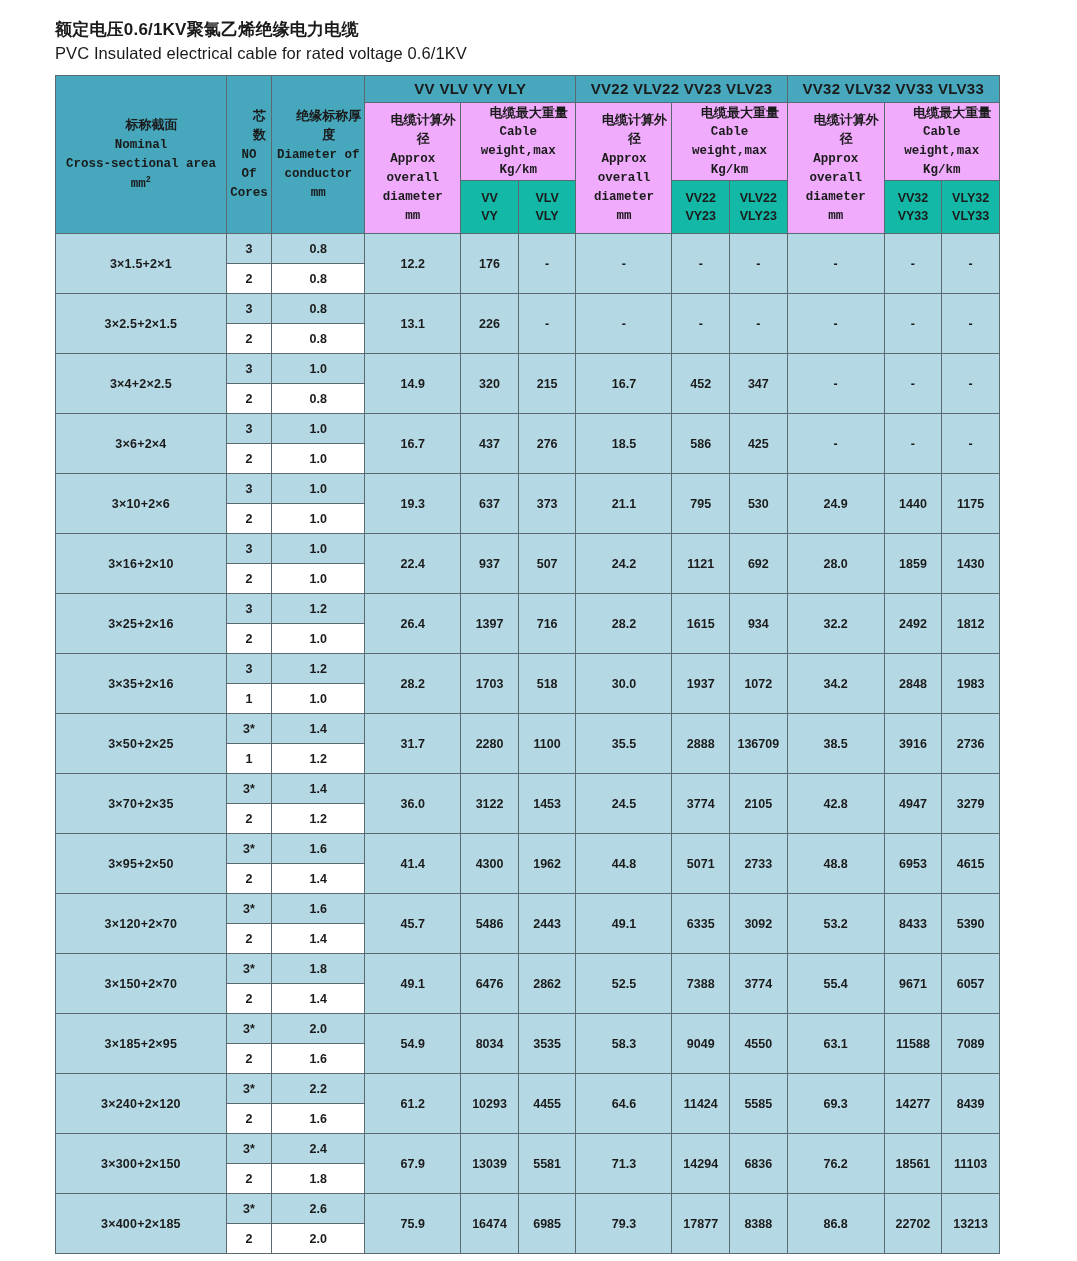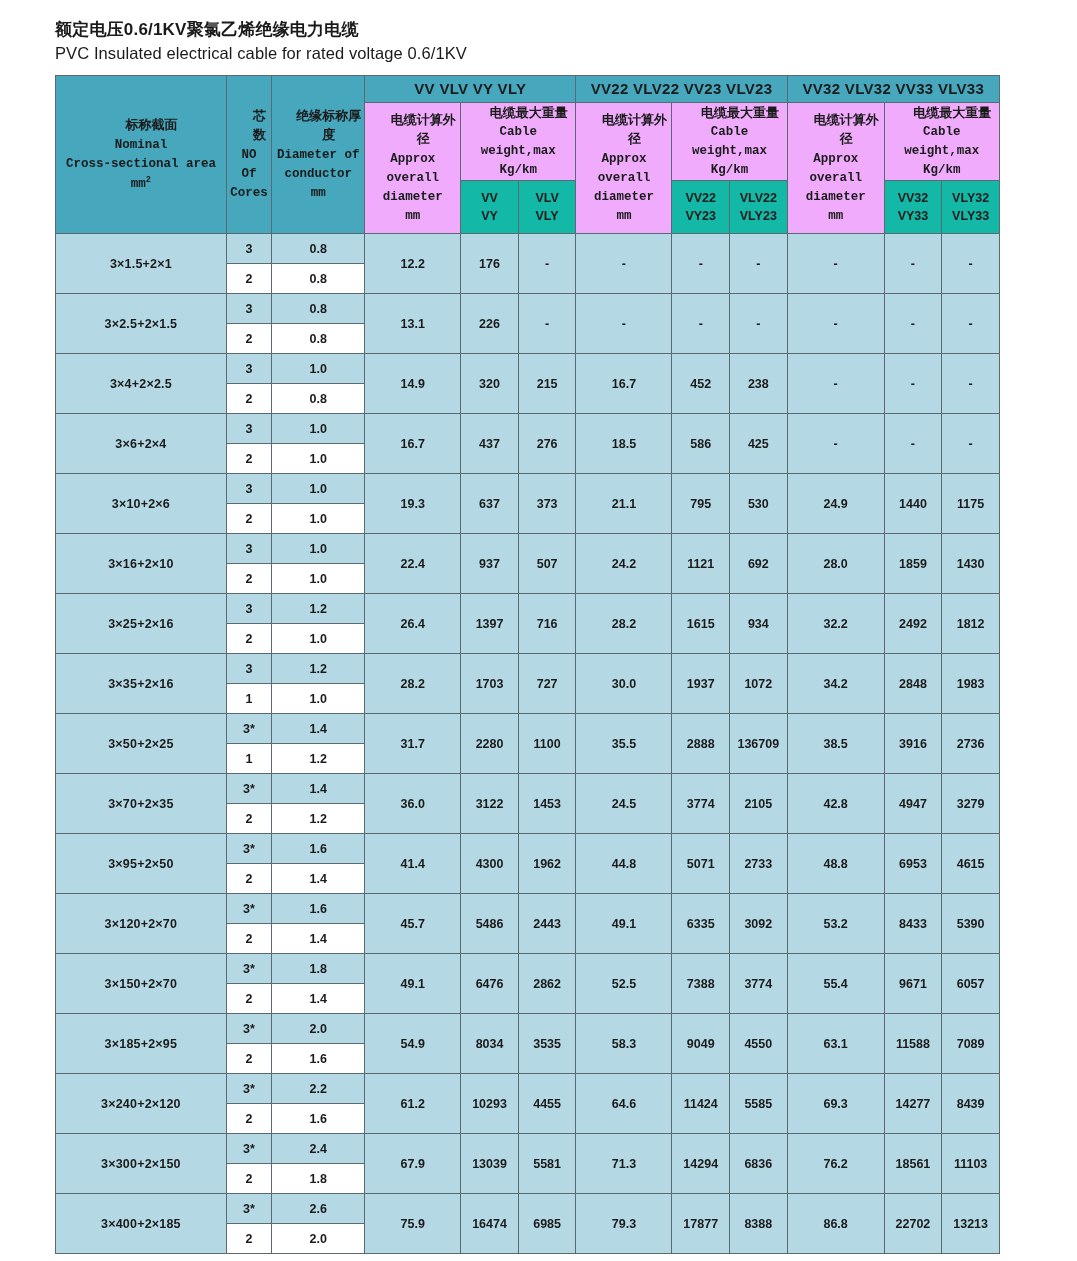--- a/index.html
+++ b/index.html
@@ -267,21 +267,21 @@
         </tr>
         <tr>
           <td class="nominal" rowspan="2">3×4+2×2.5</td>
           <td class="core-top">3</td>
           <td class="thick-top">1.0</td>
           <td class="val" rowspan="2">14.9</td>
           <td class="val" rowspan="2">320</td>
           <td class="val" rowspan="2">215</td>
           <td class="val" rowspan="2">16.7</td>
           <td class="val" rowspan="2">452</td>
-          <td class="val" rowspan="2">238</td>
+          <td class="val" rowspan="2">347</td>
           <td class="val" rowspan="2">-</td>
           <td class="val" rowspan="2">-</td>
           <td class="val" rowspan="2">-</td>
         </tr>
         <tr>
           <td class="core-bot">2</td>
           <td class="thick-bot">0.8</td>
         </tr>
         <tr>
           <td class="nominal" rowspan="2">3×6+2×4</td>
@@ -354,21 +354,21 @@
         <tr>
           <td class="core-bot">2</td>
           <td class="thick-bot">1.0</td>
         </tr>
         <tr>
           <td class="nominal" rowspan="2">3×35+2×16</td>
           <td class="core-top">3</td>
           <td class="thick-top">1.2</td>
           <td class="val" rowspan="2">28.2</td>
           <td class="val" rowspan="2">1703</td>
-          <td class="val" rowspan="2">727</td>
+          <td class="val" rowspan="2">518</td>
           <td class="val" rowspan="2">30.0</td>
           <td class="val" rowspan="2">1937</td>
           <td class="val" rowspan="2">1072</td>
           <td class="val" rowspan="2">34.2</td>
           <td class="val" rowspan="2">2848</td>
           <td class="val" rowspan="2">1983</td>
         </tr>
         <tr>
           <td class="core-bot">1</td>
           <td class="thick-bot">1.0</td>

